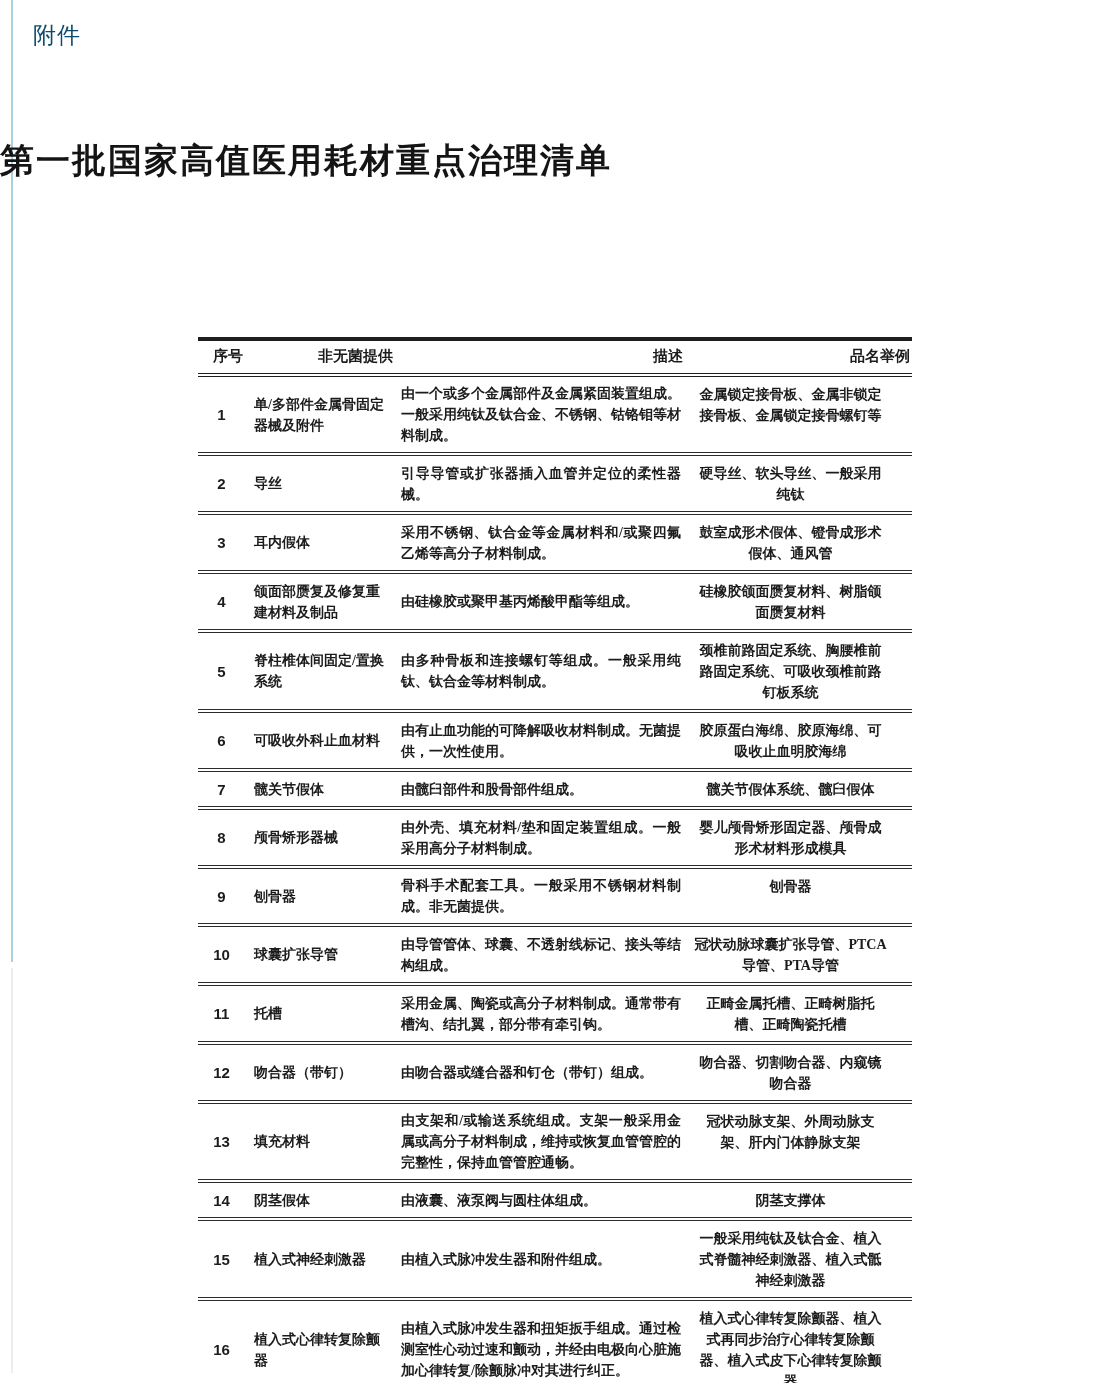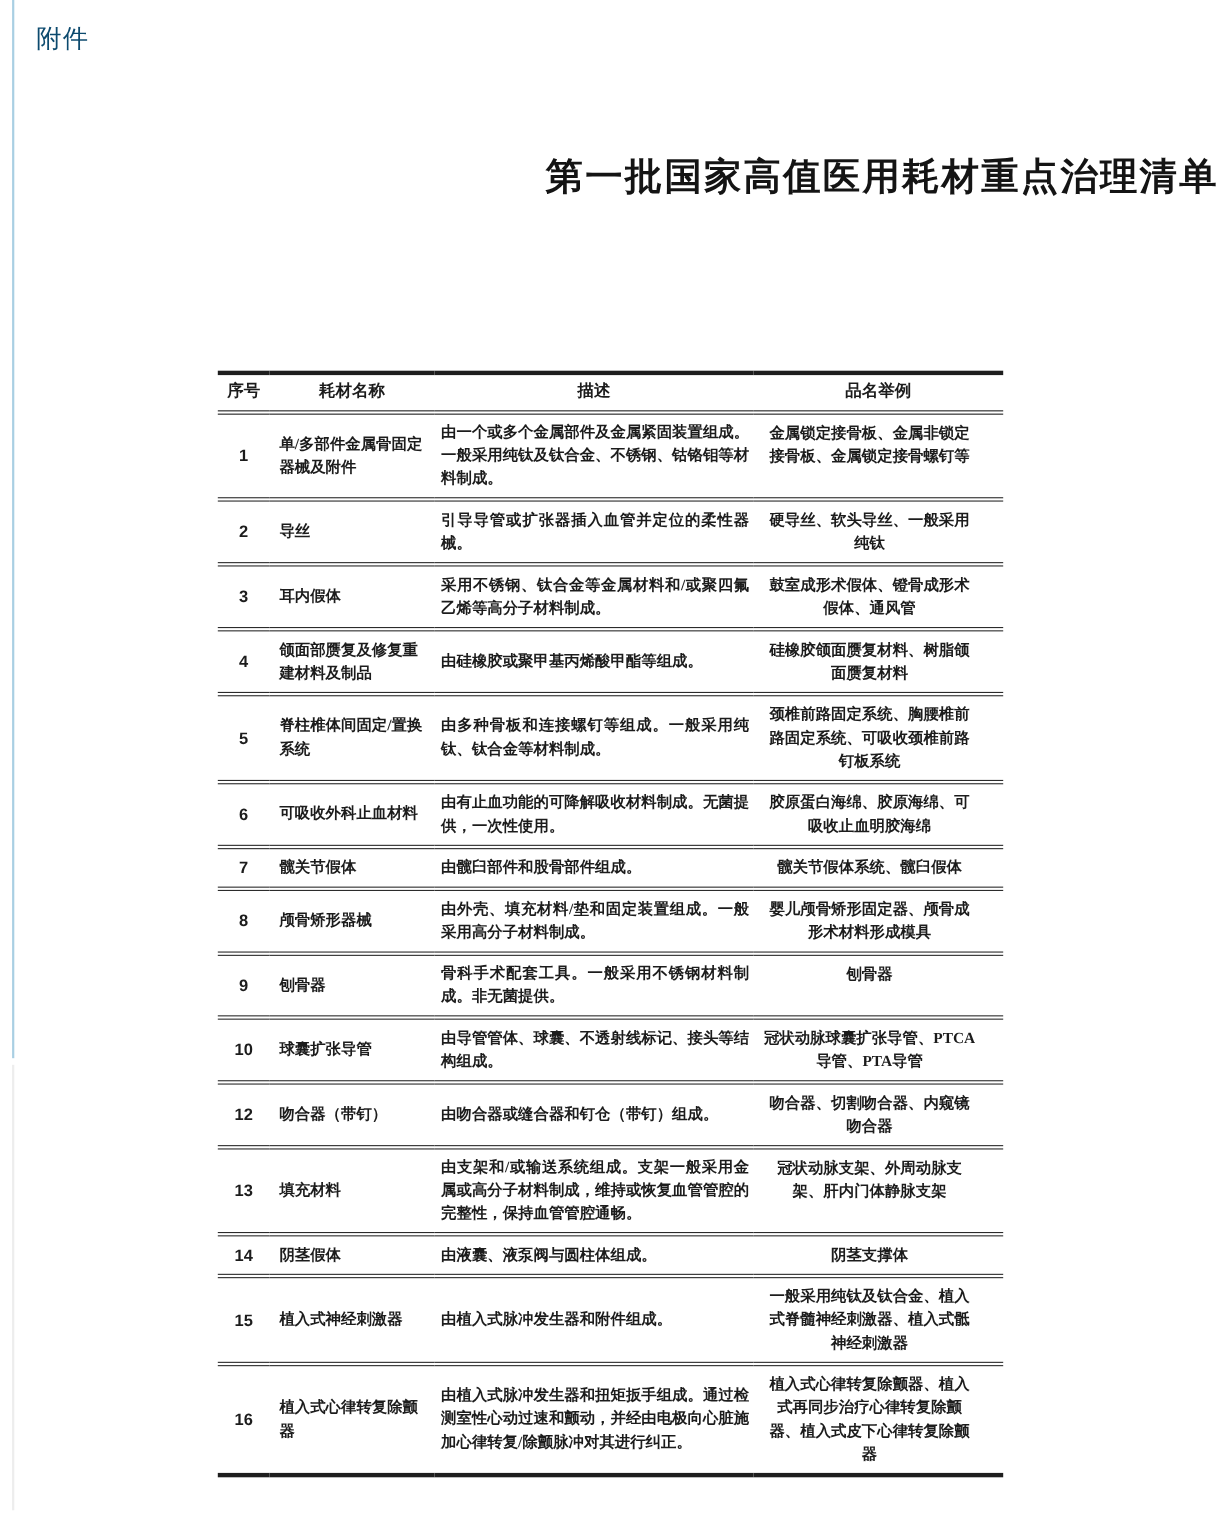--- a/index.html
+++ b/index.html
@@ -39,21 +39,21 @@
     font-family: "Liberation Sans", sans-serif;
     color: #0c4a6e;
     letter-spacing: 1px;
   }
   .doc-title {
     position: absolute;
     left: 0;
     right: 0;
     top: 138px;
     margin: 0;
-    text-align: right;
+    text-align: left;
     font-size: 34px;
     font-weight: bold;
     letter-spacing: 2px;
     color: #141414;
     font-family: "Liberation Serif", serif;
   }
   table.consumables {
     position: absolute;
     left: 198px;
     top: 337px;
@@ -64,21 +64,21 @@
     border-bottom: 4px solid #1e1e1e;
   }
   col.c1 { width: 47px; }
   col.c2 { width: 150px; }
   col.c3 { width: 290px; }
   col.c4 { width: 227px; }
   thead th {
     font-size: 15px;
     font-weight: bold;
     padding: 5px 2px 6px 2px;
-    text-align: center;
+    text-align: right;
     border-bottom: 4px double #1e1e1e;
     line-height: 21px;
   }
   tbody tr {
     border-bottom: 4px double #2b2b2b;
   }
   tbody tr:last-child {
     border-bottom: none;
   }
   tbody td {
@@ -124,21 +124,21 @@
 <table class="consumables">
   <colgroup>
     <col class="c1">
       <col class="c2">
       <col class="c3">
       <col class="c4">
   </colgroup>
   <thead>
     <tr>
       <th>序号</th>
-      <th>耗材名称</th>
+      <th>非无菌提供</th>
       <th>描述</th>
       <th>品名举例</th>
     </tr>
   </thead>
   <tbody id="table-body">
   <tr>
     <td class="c-no">1</td>
     <td class="c-name">单/多部件金属骨固定器械及附件</td>
     <td class="c-desc">由一个或多个金属部件及金属紧固装置组成。一般采用纯钛及钛合金、不锈钢、钴铬钼等材料制成。</td>
     <td class="c-ex">金属锁定接骨板、金属非锁定接骨板、金属锁定接骨螺钉等</td>
@@ -200,20 +200,26 @@
     <td class="c-ex">刨骨器</td>
   </tr>
 
   <tr>
     <td class="c-no">10</td>
     <td class="c-name">球囊扩张导管</td>
     <td class="c-desc">由导管管体、球囊、不透射线标记、接头等结构组成。</td>
     <td class="c-ex">冠状动脉球囊扩张导管、PTCA导管、PTA导管</td>
   </tr>
 
+  <tr>
+    <td class="c-no">11</td>
+    <td class="c-name">托槽</td>
+    <td class="c-desc">采用金属、陶瓷或高分子材料制成。通常带有槽沟、结扎翼，部分带有牵引钩。</td>
+    <td class="c-ex">正畸金属托槽、正畸树脂托槽、正畸陶瓷托槽</td>
+  </tr>
 
   <tr>
     <td class="c-no">12</td>
     <td class="c-name">吻合器（带钉）</td>
     <td class="c-desc">由吻合器或缝合器和钉仓（带钉）组成。</td>
     <td class="c-ex">吻合器、切割吻合器、内窥镜吻合器</td>
   </tr>
 
   <tr>
     <td class="c-no">13</td>

